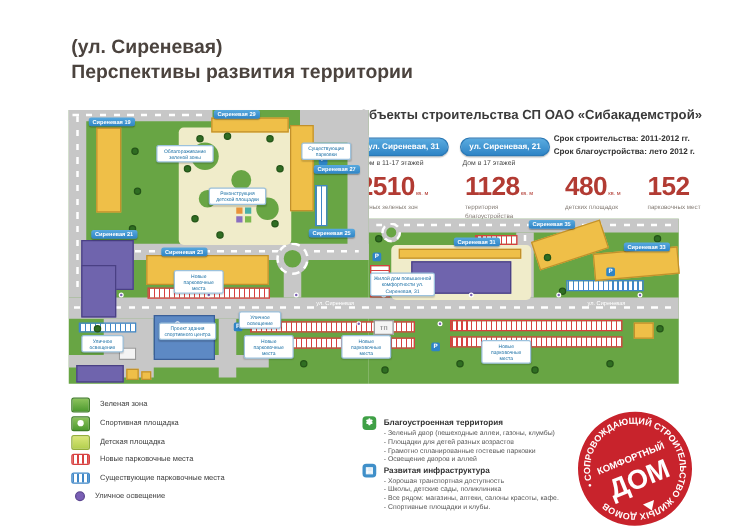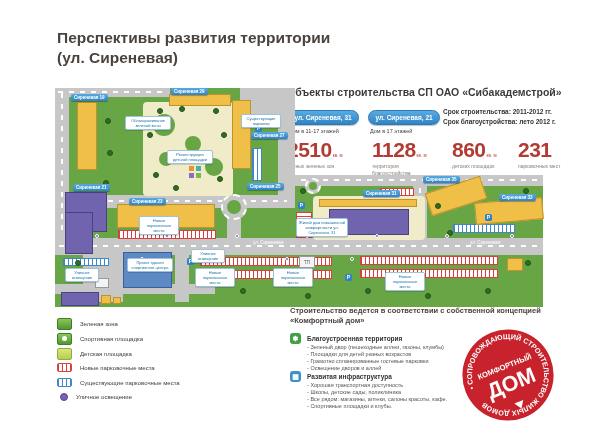--- a/index.html
+++ b/index.html
@@ -66,22 +66,22 @@
   .gbullets div::before{content:"- ";}
   
   .stamp{position:absolute;left:460px;top:327px;width:96px;height:96px;transform:rotate(-22deg);z-index:9;}
 </style>
 </head>
 <body>
 
 <div class="slide">
 
   <div class="title">
+    <div>(ул. Сиреневая)</div>
     <div>Перспективы развития территории</div>
-    <div>(ул. Сиреневая)</div>
   </div>
 
   <div class="obj-heading">Объекты строительства СП ОАО «Сибакадемстрой»</div>
   <div class="bld-btn" style="left:287px;top:110px">ул. Сиреневая, 31</div>
   <div class="bld-sub" style="left:289px;top:128px">Дом в 11-17 этажей</div>
   <div class="bld-btn" style="left:368px;top:110px">ул. Сиреневая, 21</div>
   <div class="bld-sub" style="left:370px;top:128px">Дом в 17 этажей</div>
   <div class="terms" style="left:443px;top:107px">
     <div>Срок строительства: 2011-2012 гг.</div>
     <div>Срок благоустройства: лето 2012 г.</div>
@@ -89,25 +89,25 @@
 
   <div class="stat" style="left:287px">
     <div><span class="stat-val">2510</span><span class="stat-unit">кв. м</span></div>
     <div class="stat-label">уютных зеленых зон</div>
   </div>
   <div class="stat" style="left:372px">
     <div><span class="stat-val">1128</span><span class="stat-unit">кв. м</span></div>
     <div class="stat-label">территория благоустройства</div>
   </div>
   <div class="stat" style="left:452px">
-    <div><span class="stat-val">860</span><span class="stat-unit">кв. м</span></div>
+    <div><span class="stat-val">480</span><span class="stat-unit">кв. м</span></div>
     <div class="stat-label">детских площадок</div>
   </div>
   <div class="stat" style="left:518px">
-    <div><span class="stat-val">231</span></div>
+    <div><span class="stat-val">152</span></div>
     <div class="stat-label">парковочных мест</div>
   </div>
 
   <div class="map">
     <div class="map-left"></div>
     <div class="map-right"></div>
 
     <div class="road" style="left:0;top:0;width:14px;height:150px"></div>
     <div class="road" style="left:0;top:0;width:115px;height:9px"></div>
     <div class="road" style="left:185px;top:0;width:55px;height:26px"></div>
@@ -258,21 +258,20 @@
   </div>
   <div class="lg-row" style="top:378px">
     <span class="lg-ic lg-bluep"></span>
     <span class="lg-label">Существующие парковочные места</span>
   </div>
   <div class="lg-row" style="top:393px">
     <span class="lg-ic lg-lamp"></span>
     <span class="lg-label">Уличное освещение</span>
   </div>
 
-  <div class="concept-heading">Строительство ведется в соответствии с собственной концепцией «Комфортный дом»</div>
 
   <div class="gicon" style="left:290px;top:333px;background:#3fa046">✽</div>
   <div class="gtitle" style="left:307px;top:335px">Благоустроенная территория</div>
   <div class="gbullets" style="left:307px;top:344px">
     <div>Зеленый двор (пешеходные аллеи, газоны, клумбы)</div>
     <div>Площадки для детей разных возрастов</div>
     <div>Грамотно спланированные гостевые парковки</div>
     <div>Освещение дворов и аллей</div>
   </div>
 

